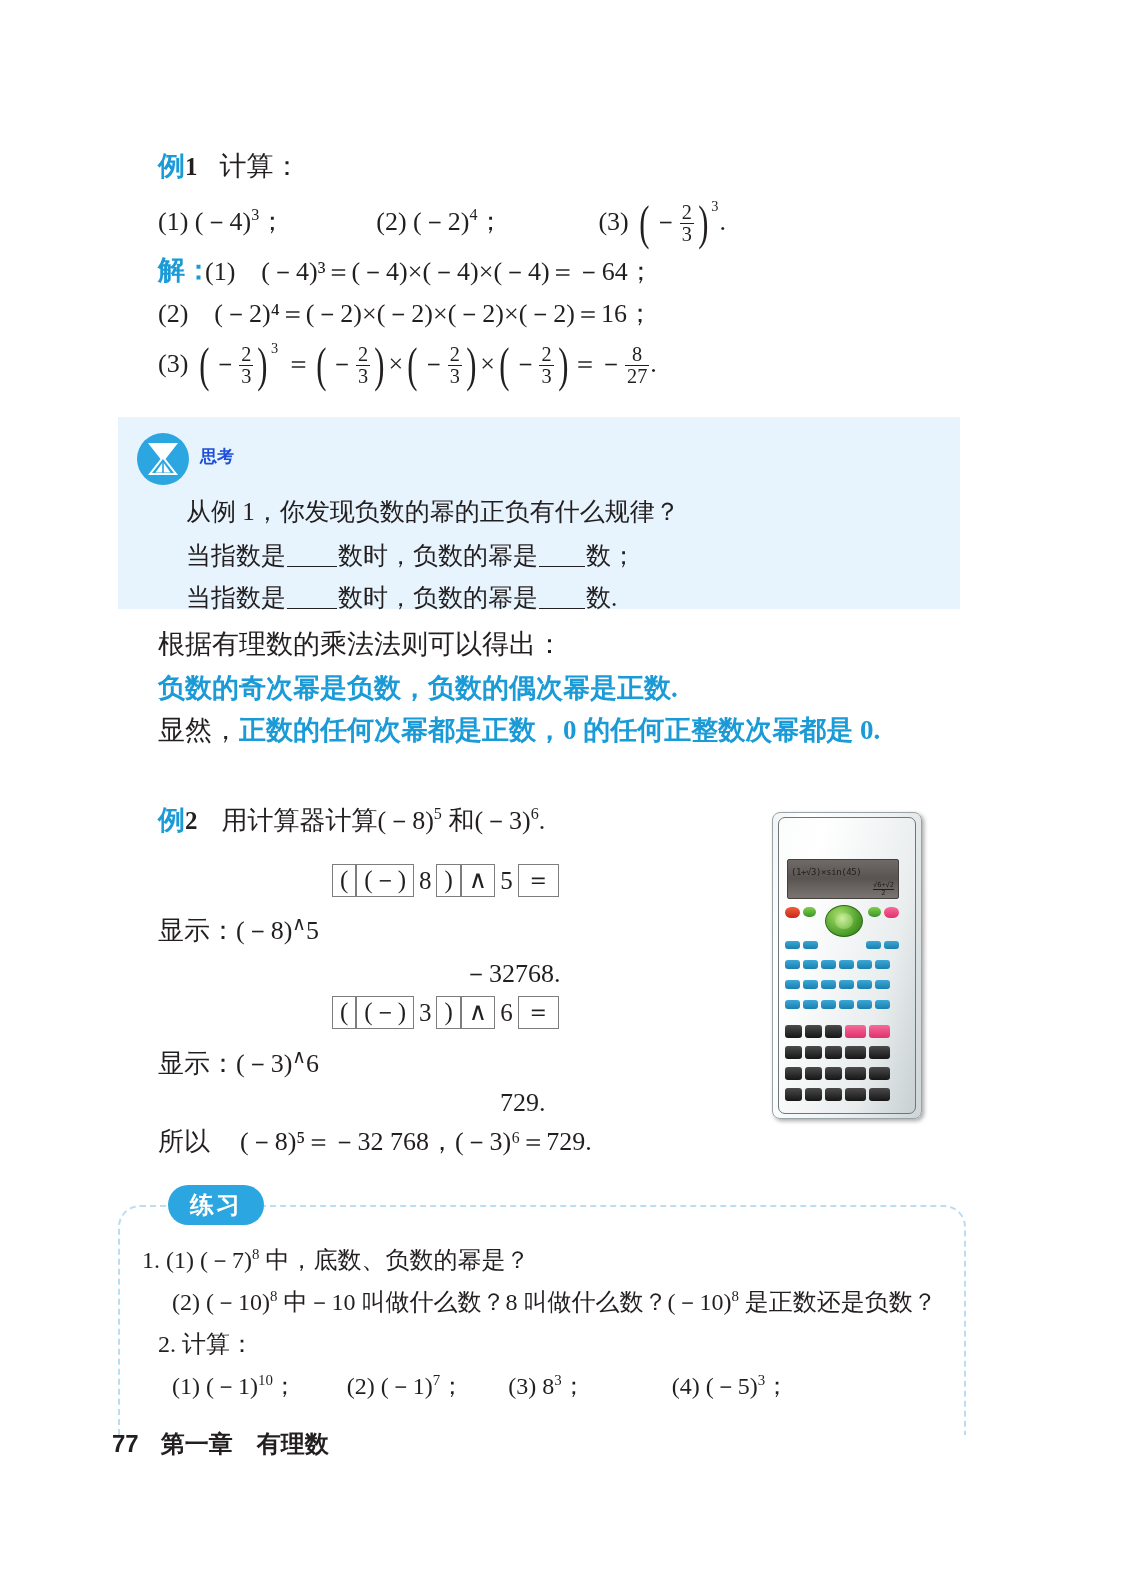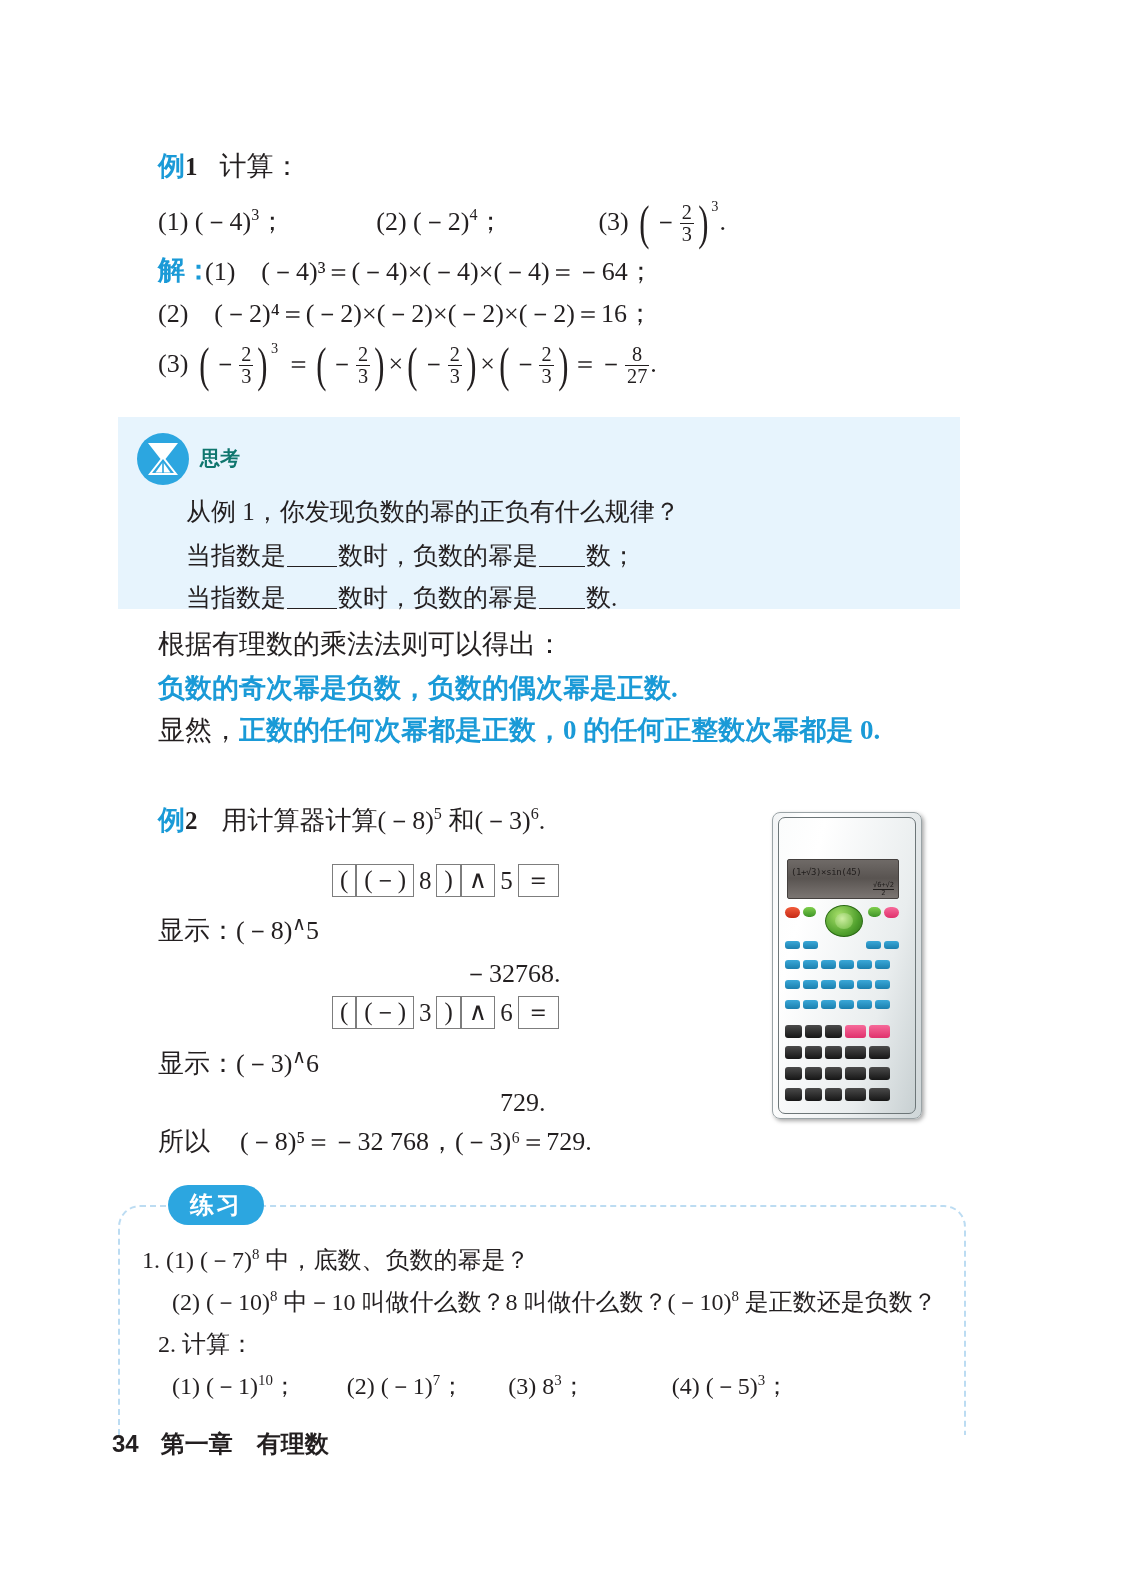--- a/index.html
+++ b/index.html
@@ -96,23 +96,23 @@
     position: absolute;
     left: 19px;
     top: 16px;
     width: 52px;
     height: 52px;
   }
   #think-title {
     position: absolute;
     left: 82px;
     top: 28px;
-    font-size: 20px;
+    font-size: 17px;
     font-weight: bold;
-    color: #0f766e;
+    color: #1d4ed8;
     font-family: "Liberation Sans", sans-serif;
     text-align: center;
   }
   .think-line {
     position: absolute;
     left: 68px;
     font-size: 25px;
     white-space: nowrap;
   }
   #think-l1 { top: 78px; }
@@ -498,16 +498,16 @@
   <div class="exline" id="exl3">
     <span>2.</span>
     <span>计算：</span>
   </div>
 
   <div class="exline" id="exl4">
     <span><span>(1)</span> <span>(－1)</span><span class="sup">10</span><span>；</span></span><span class="g"></span><span><span>(2)</span> <span>(－1)</span><span class="sup">7</span><span>；</span></span><span class="g2"></span><span><span>(3)</span> <span>8</span><span class="sup">3</span><span>；</span></span><span class="g3"></span><span><span>(4)</span> <span>(－5)</span><span class="sup">3</span><span>；</span></span>
   </div>
 
   <div id="footer">
-    <span class="pg">34</span><span class="ch">第一章</span><span>有理数</span>
+    <span class="pg">77</span><span class="ch">第一章</span><span>有理数</span>
   </div>
 
 </div>
 
 </body></html>

